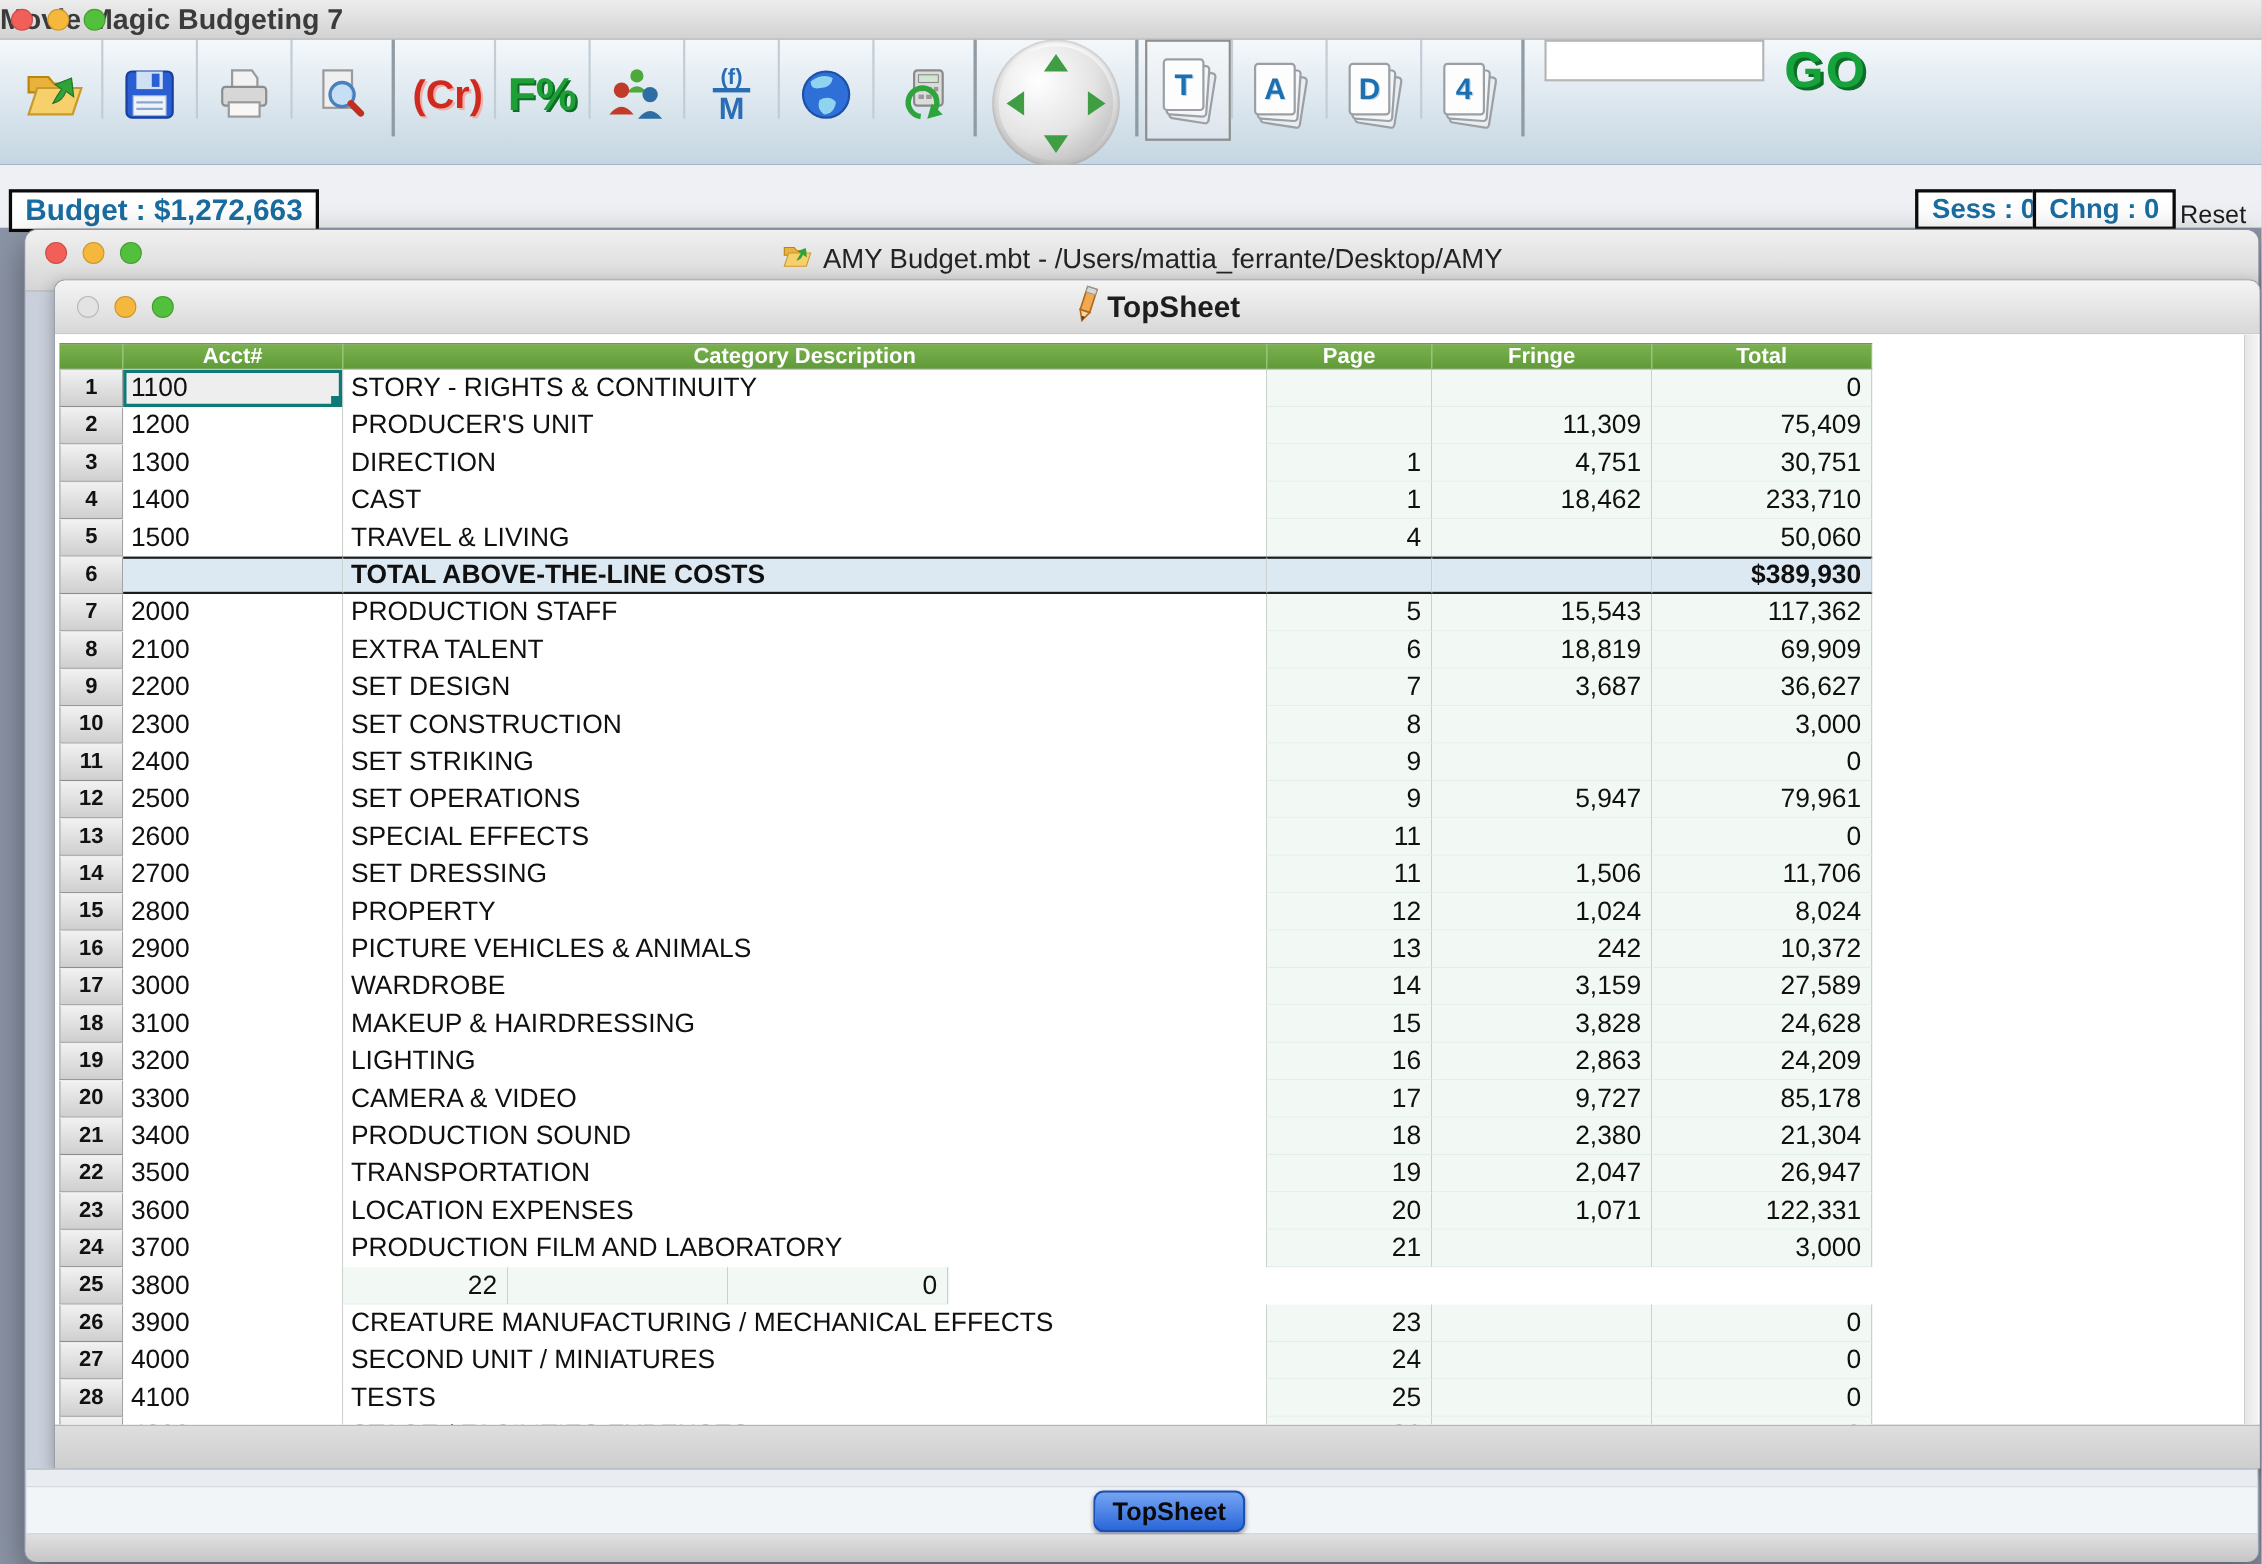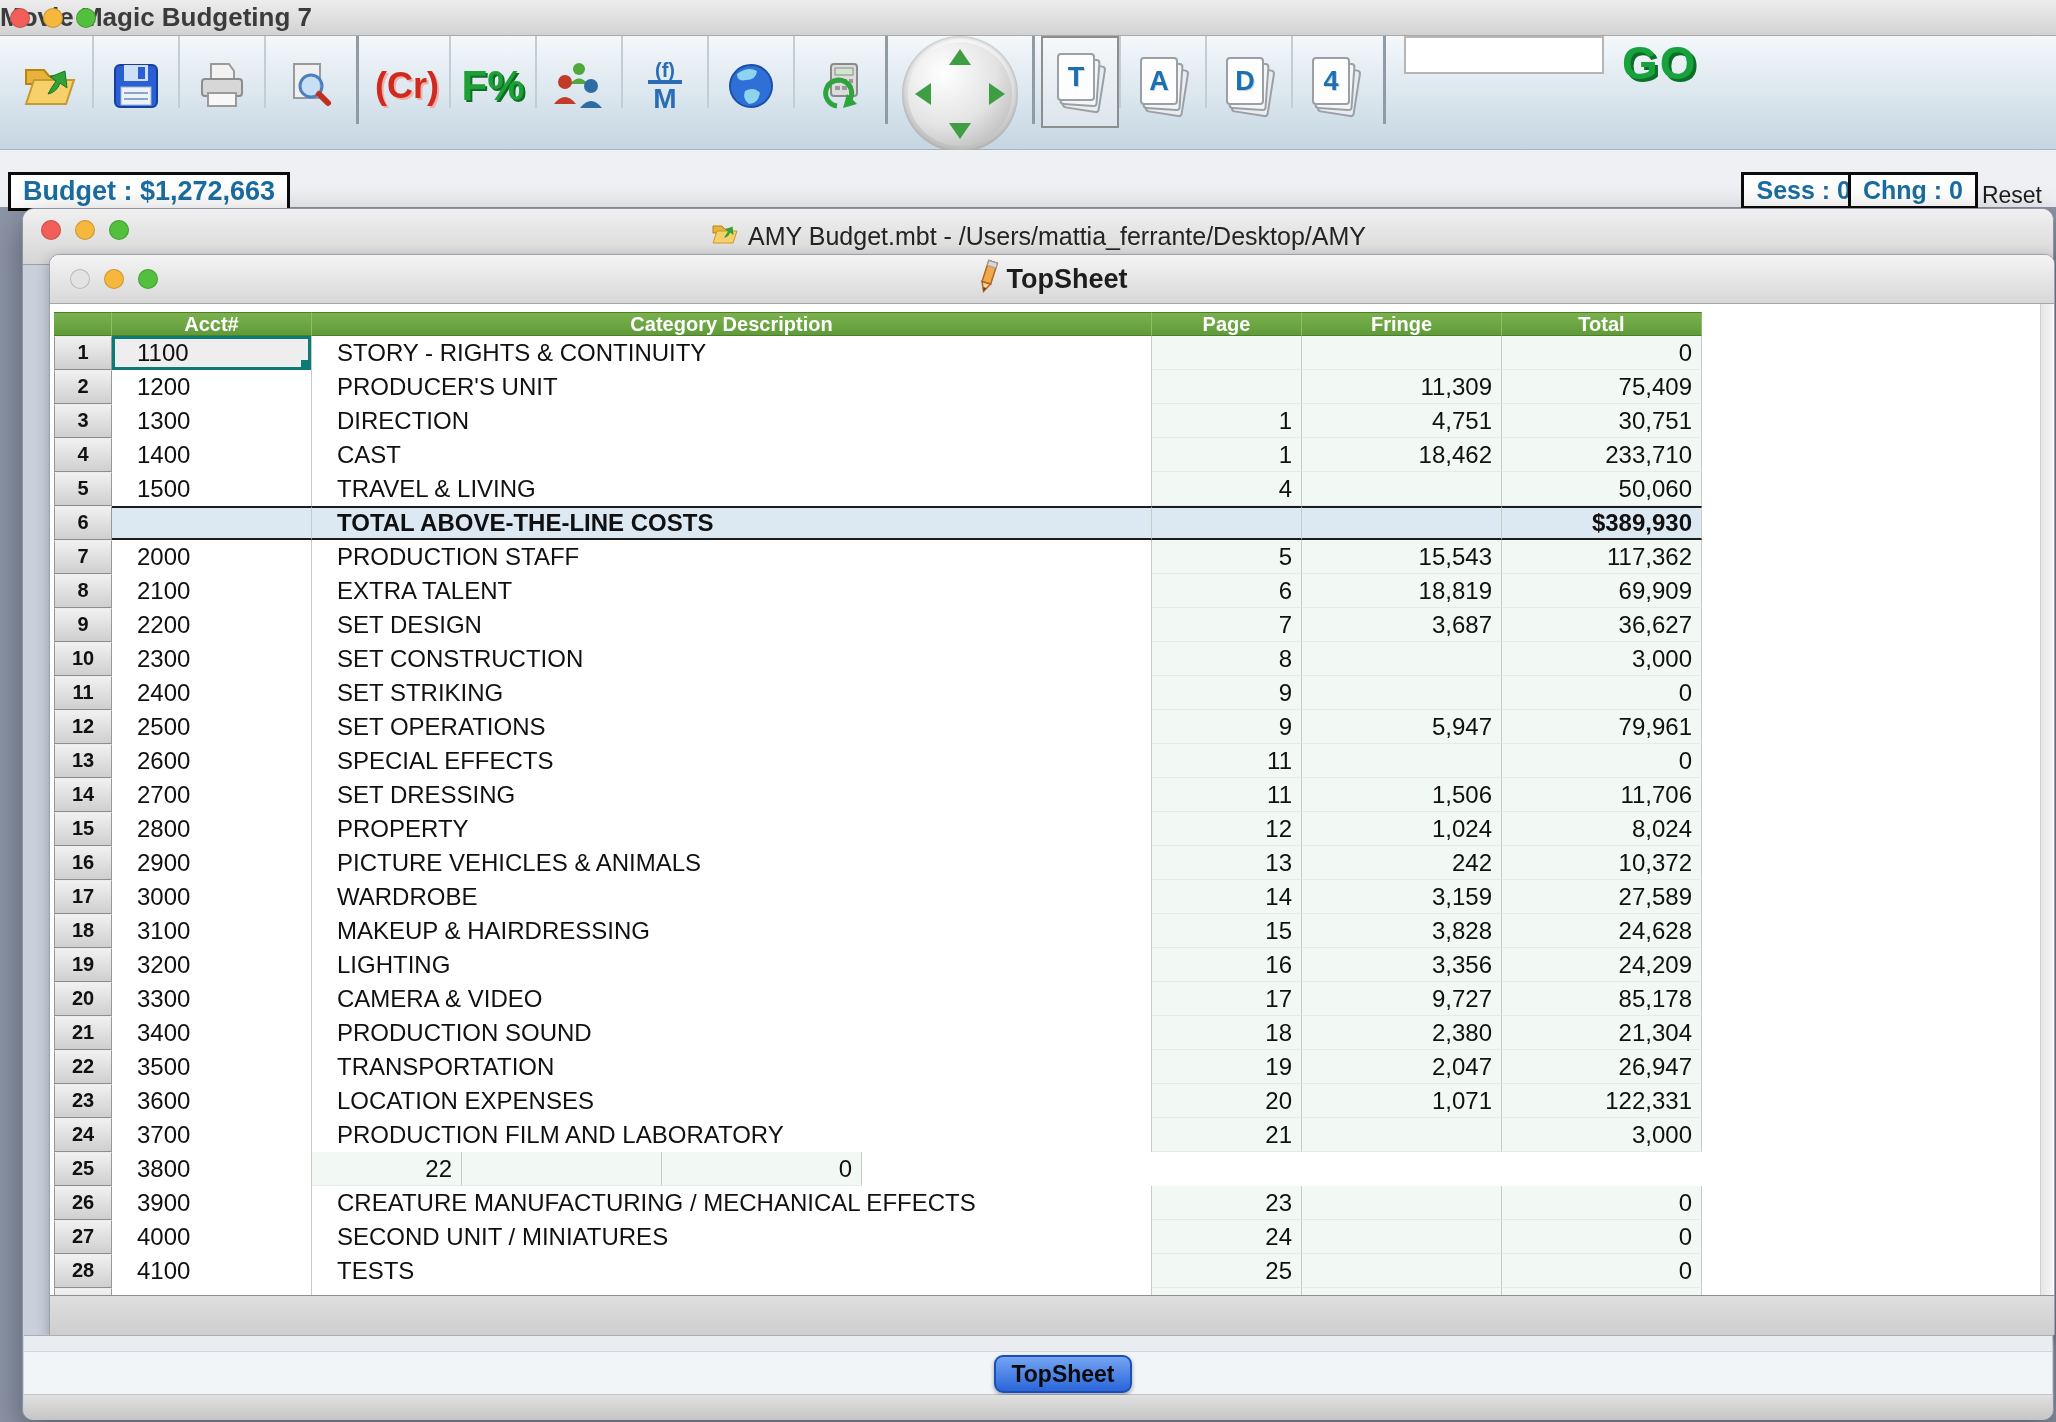--- a/index.html
+++ b/index.html
@@ -84,21 +84,21 @@
   .hc { color:#fff; font-weight:bold; font-size:20px; text-align:center; line-height:22px;
         background:linear-gradient(#79b14e,#619b39); border-top:1px solid #4c7f28;
         border-bottom:1px solid #4c7f28; border-right:1px solid #8bbf69; }
   .c0{width:200px}.c1{width:840px}.c2{width:150px}.c3{width:200px}.c4{width:200px}
   .trow { display:flex; height:34px; }
   .rn { width:58px; text-align:center; font-weight:bold; font-size:20px; line-height:31px; color:#111;
         background:linear-gradient(#f1f1f1,#cfcfcf); border:1px solid #989898; border-top-color:#ececec;
         border-bottom-color:#8d8d8d; cursor:pointer; }
   .tc { border-right:1px solid #c6ccc8; line-height:33px; font-size:24px; color:#101010;
         overflow:hidden; white-space:nowrap; cursor:cell; }
-  .cl { text-align:left; padding:0 25px; background:#fff; }
+  .cl { text-align:left; padding:0 7px; background:#fff; }
   .nm { text-align:right; padding:0 9px; background:#f2f9f4; border-bottom:1px solid #e3eee7; }
   .trow.total .tc { background:#dce9f2; border-top:2px solid #1c1c1c; border-bottom:2px solid #1c1c1c;
                     font-weight:bold; line-height:29px; }
   .tc.sel { background:#eeeeee; box-shadow:inset 0 0 0 3px #0e7a78; position:relative; }
   .tc.sel::after { content:''; position:absolute; right:-1px; bottom:-1px; width:11px; height:11px; background:#0e7a78; }
 
   
   .gapstrip { position:absolute; left:1px; top:1126px; width:2028px; height:16px; background:#e9ecf0; border-top:1px solid #a9aeb6; }
   .tabstrip { position:absolute; left:1px; top:1142px; width:2028px; height:44px; background:#f2f5f8;
               border-top:1px solid #d2d6da; border-bottom:1px solid #c3c7cc; }
@@ -477,21 +477,21 @@
               <div class="tc c1 cl">MAKEUP &amp; HAIRDRESSING</div>
               <div class="tc c2 nm">15</div>
               <div class="tc c3 nm">3,828</div>
               <div class="tc c4 nm">24,628</div>
             </div>
             <div class="trow">
               <div class="rn">19</div>
               <div class="tc c0 cl">3200</div>
               <div class="tc c1 cl">LIGHTING</div>
               <div class="tc c2 nm">16</div>
-              <div class="tc c3 nm">3,356</div>
+              <div class="tc c3 nm">2,863</div>
               <div class="tc c4 nm">24,209</div>
             </div>
             <div class="trow">
               <div class="rn">20</div>
               <div class="tc c0 cl">3300</div>
               <div class="tc c1 cl">CAMERA &amp; VIDEO</div>
               <div class="tc c2 nm">17</div>
               <div class="tc c3 nm">9,727</div>
               <div class="tc c4 nm">85,178</div>
             </div>

